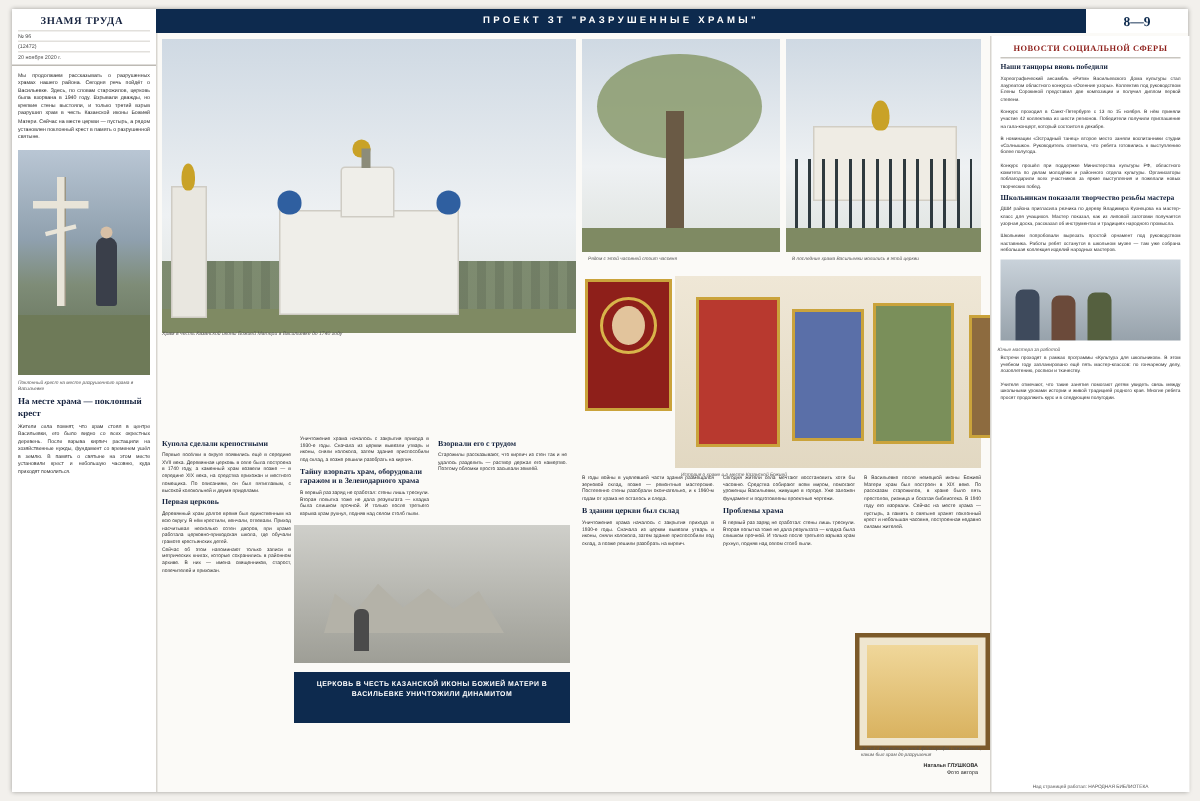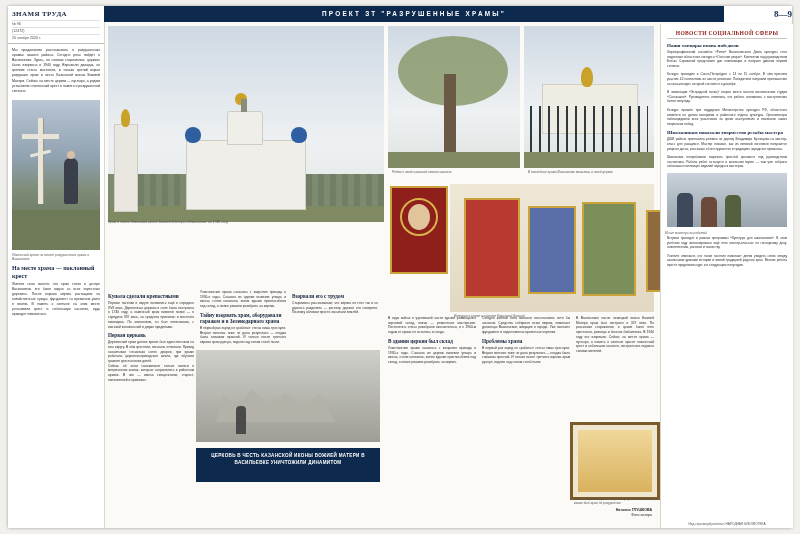--- a/index.html
+++ b/index.html
@@ -3,40 +3,40 @@
 <meta charset="utf-8">
 <style>
   html,body{margin:0;padding:0;background:#8a8a8a;}
   body{width:800px;height:534px;overflow:hidden;font-family:"Liberation Sans",sans-serif;}
   .page{position:relative;width:800px;height:534px;background:#f2f0ec;}
   .paper{position:absolute;left:8px;top:6px;width:784px;height:522px;background:#fbfaf7;box-shadow:0 0 3px rgba(0,0,0,.35);}
 
   
   .col-left{position:absolute;left:8px;top:6px;width:96px;height:522px;background:#fff;border-right:1px solid #d8d5cf;}
   .masthead{padding:4px 4px 2px 4px;border-bottom:1px solid #bdbab4;}
-  .mast-title{font-family:"Liberation Serif",serif;font-weight:bold;font-size:7px;letter-spacing:.4px;color:#16233f;}
+  .mast-title{font-family:"Liberation Serif",serif;font-weight:bold;font-size:7px;letter-spacing:.4px;color:#16233f;margin-left:15px;}
   .mast-meta{font-size:3.6px;line-height:5px;color:#4a4a4a;margin-top:2px;}
   .mast-meta div{border-top:1px solid #e2e0dc;padding-top:1px;}
   .left-lede{padding:4px;font-size:3.5px;line-height:5.1px;color:#2a2a2a;text-align:justify;}
   .left-photo{margin:2px 4px;height:150px;background:linear-gradient(#b9c6d4,#8fa0ae 40%,#7e8c77 60%,#5f6b52);position:relative;overflow:hidden;}
   .cross{position:absolute;left:26px;top:18px;width:5px;height:86px;background:#e8e4d8;box-shadow:1px 0 0 #9c9684;}
   .cross:before{content:"";position:absolute;left:-16px;top:16px;width:37px;height:5px;background:#e8e4d8;}
   .cross:after{content:"";position:absolute;left:-8px;top:34px;width:21px;height:3px;background:#e8e4d8;transform:rotate(-14deg);}
   .figure{position:absolute;left:52px;top:58px;width:14px;height:46px;background:#3a3f4a;border-radius:6px 6px 2px 2px;}
   .figure:before{content:"";position:absolute;left:3px;top:-7px;width:8px;height:8px;border-radius:50%;background:#d8c0a6;}
   .ground{position:absolute;left:0;bottom:0;width:100%;height:40px;background:#6e7a58;}
   .cap{font-size:3.2px;line-height:4.2px;color:#555;padding:1px 4px;font-style:italic;}
   .left-head{font-family:"Liberation Serif",serif;font-weight:bold;font-size:6px;line-height:7.5px;color:#16233f;padding:3px 4px 0 4px;}
   .left-body{padding:2px 4px 4px 4px;font-size:3.4px;line-height:4.9px;color:#2b2b2b;text-align:justify;}
 
   
   .banner{position:absolute;left:104px;top:6px;width:688px;height:16px;background:#0d2a4e;color:#fff;}
   .banner .bar{position:absolute;left:0;top:0;width:620px;height:16px;background:#0d2a4e;}
   .banner .label{position:absolute;left:0;top:0;width:620px;line-height:16px;text-align:center;font-size:6.4px;letter-spacing:2.2px;font-weight:bold;}
-  .banner .pages{position:absolute;right:0;top:0;width:68px;height:16px;background:#fff;color:#0d2a4e;text-align:right;line-height:16px;font-size:9px;font-weight:bold;font-family:"Liberation Serif",serif;}
+  .banner .pages{position:absolute;right:0;top:0;width:68px;height:16px;background:#fff;color:#0d2a4e;text-align:center;line-height:16px;font-size:9px;font-weight:bold;font-family:"Liberation Serif",serif;}
 
   
   .main{position:absolute;left:104px;top:24px;width:554px;height:504px;}
   .right-col{position:absolute;left:660px;top:24px;width:132px;height:504px;background:#fff;border-left:1px solid #d8d5cf;}
 
   
   .ph{position:relative;overflow:hidden;background:#cfd5d9;}
   .ph .sky{position:absolute;inset:0;background:linear-gradient(#cfd9e3,#eef1f3 60%,#dfe3df);}
   .ph .trees{position:absolute;left:0;bottom:14px;width:100%;height:34px;background:repeating-linear-gradient(90deg,#6b7a5a 0 6px,#5d6b4e 6px 12px);opacity:.85;}
   .ph .grass{position:absolute;left:0;bottom:0;width:100%;height:16px;background:#7f8a63;}

